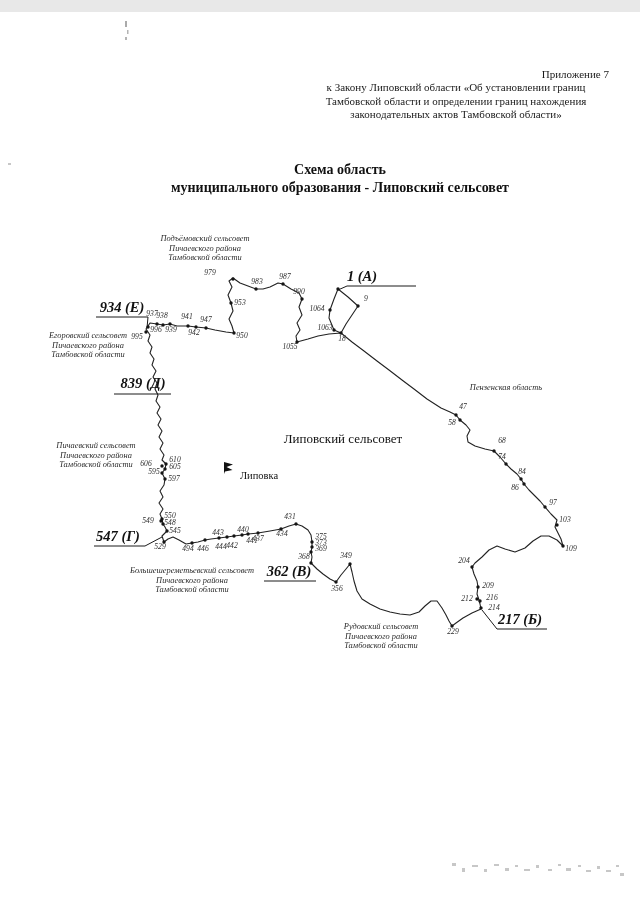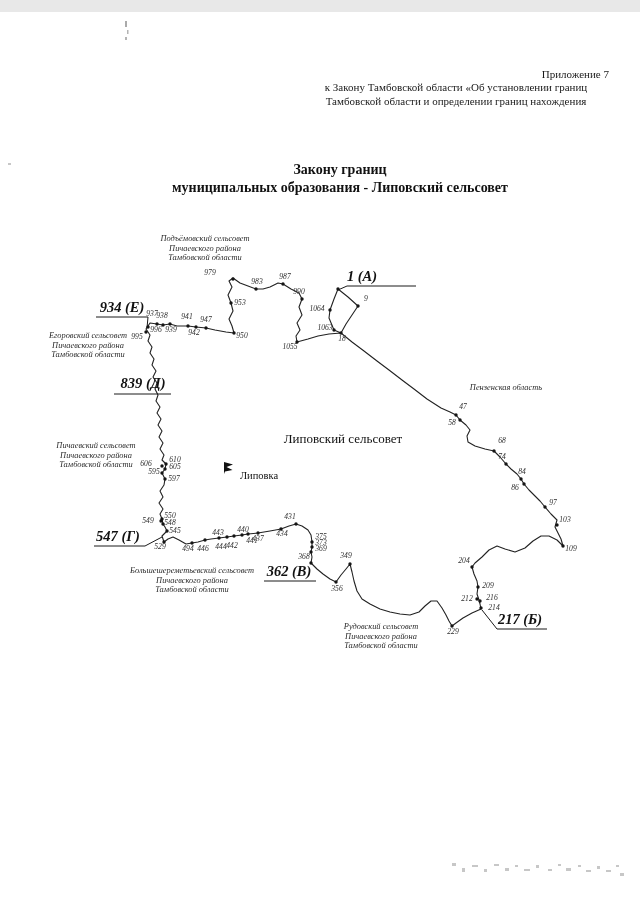--- a/index.html
+++ b/index.html
@@ -29,28 +29,29 @@
   .settlement-label{font-family:"Liberation Serif","DejaVu Serif",serif;font-size:10.5px;fill:#111;}
 </style>
 </head>
 <body>
 
 <div class="page">
 
   <div class="appendix">
     <div class="first-line">Приложение 7</div>
     <div>
-        <div>к Закону Тамбовской области «Об установлении границ</div>
+        <div>к Закону Липовский области «Об установлении границ</div>
         <div>Тамбовской области и определении границ нахождения</div>
+        <div>законодательных актов Тамбовской области»</div>
       </div>
   </div>
 
   <div class="doc-title">
-      <div>Закону границ</div>
-      <div>муниципальных образования - Липовский сельсовет</div>
+      <div>Схема область</div>
+      <div>муниципального образования - Липовский сельсовет</div>
     </div>
 
   <svg class="map-svg" id="map-svg" viewBox="0 0 640 905">
     <g id="map-layer">
         <path d="M146,317 L150,311 L157,312 L163,313 L170,312 L177,314 L188,314 L196,315 L206,316 L215,318 L226,320 L234,321 L232,314 L229,307 L233,299 L231,291 L228,283 L232,275 L229,269 L233,266 L240,271 L248,274 L256,277 L263,277 L270,275 L278,271 L283,272 L291,277 L299,281 L302,287 L299,295 L302,303 L297,311 L300,318 L296,324 L297,330 L308,327 L318,324 L329,322 L341,321 L334,318 L329,306 L330,298 L334,287 L338,277 L348,285 L358,294 L352,303 L346,312 L341,321 L352,330 L364,339 L377,349 L389,358 L402,368 L414,377 L427,387 L441,396 L450,400 L456,403 L460,408 L466,413 L470,418 L467,424 L468,430 L475,434 L485,437 L494,439 L500,445 L506,452 L511,457 L517,462 L521,467 L524,472 L529,478 L535,484 L540,489 L545,495 L551,502 L557,508 L555,515 L558,521 L561,527 L563,534 L557,528 L549,524 L541,524 L533,529 L525,536 L515,540 L505,537 L497,534 L489,538 L482,545 L475,551 L472,555 L474,562 L477,569 L478,575 L477,582 L479,588 L480,592 L481,597 L472,601 L463,606 L456,611 L452,614 L449,609 L446,603 L442,596 L437,589 L431,589 L425,594 L419,600 L410,603 L400,602 L390,600 L380,597 L370,592 L362,587 L357,579 L354,569 L352,560 L350,552 L346,557 L341,563 L336,570 L330,567 L323,562 L317,557 L311,551 L312,545 L311,540 L312,535 L312,530 L311,523 L308,518 L302,514 L296,512 L289,514 L281,517 L270,519 L258,521 L248,522 L242,523 L234,524 L227,525 L219,526 L211,527 L205,528 L198,530 L192,531 L186,532 L179,528 L173,525 L168,527 L164,530 L162,524 L167,519 L165,515 L163,512 L162,507 L160,502 L163,497 L159,491 L163,485 L160,479 L164,473 L165,467 L162,461 L165,457 L166,452 L162,448 L164,443 L160,437 L163,431 L159,425 L162,419 L158,413 L161,407 L157,401 L160,395 L156,389 L158,383 L155,377 L157,371 L153,365 L156,359 L152,353 L154,347 L150,341 L152,335 L148,329 L150,323 Z" class="boundary"></path>
         <polyline points="338,278 347,274 416,274" class="callout-line"></polyline>
         <text x="362" y="269" class="callout-label" text-anchor="middle">1 (А)</text>
         <polyline points="482,598 497,617 547,617" class="callout-line"></polyline>
         <text x="520" y="612" class="callout-label" text-anchor="middle">217 (Б)</text>
         <polyline points="264,569 316,569" class="callout-line"></polyline>

